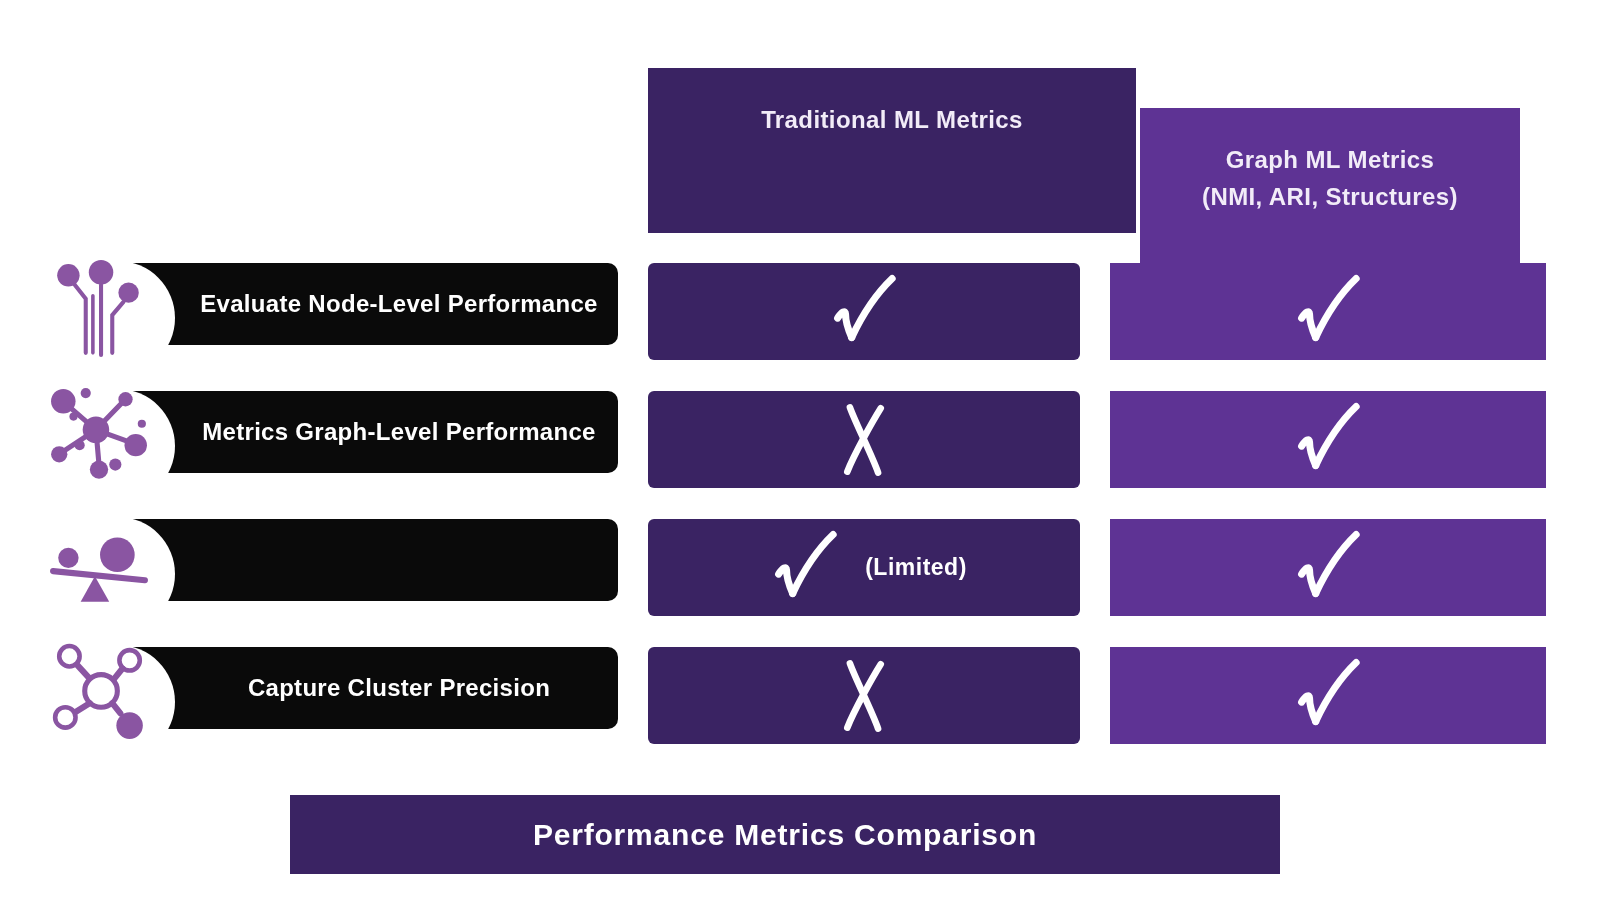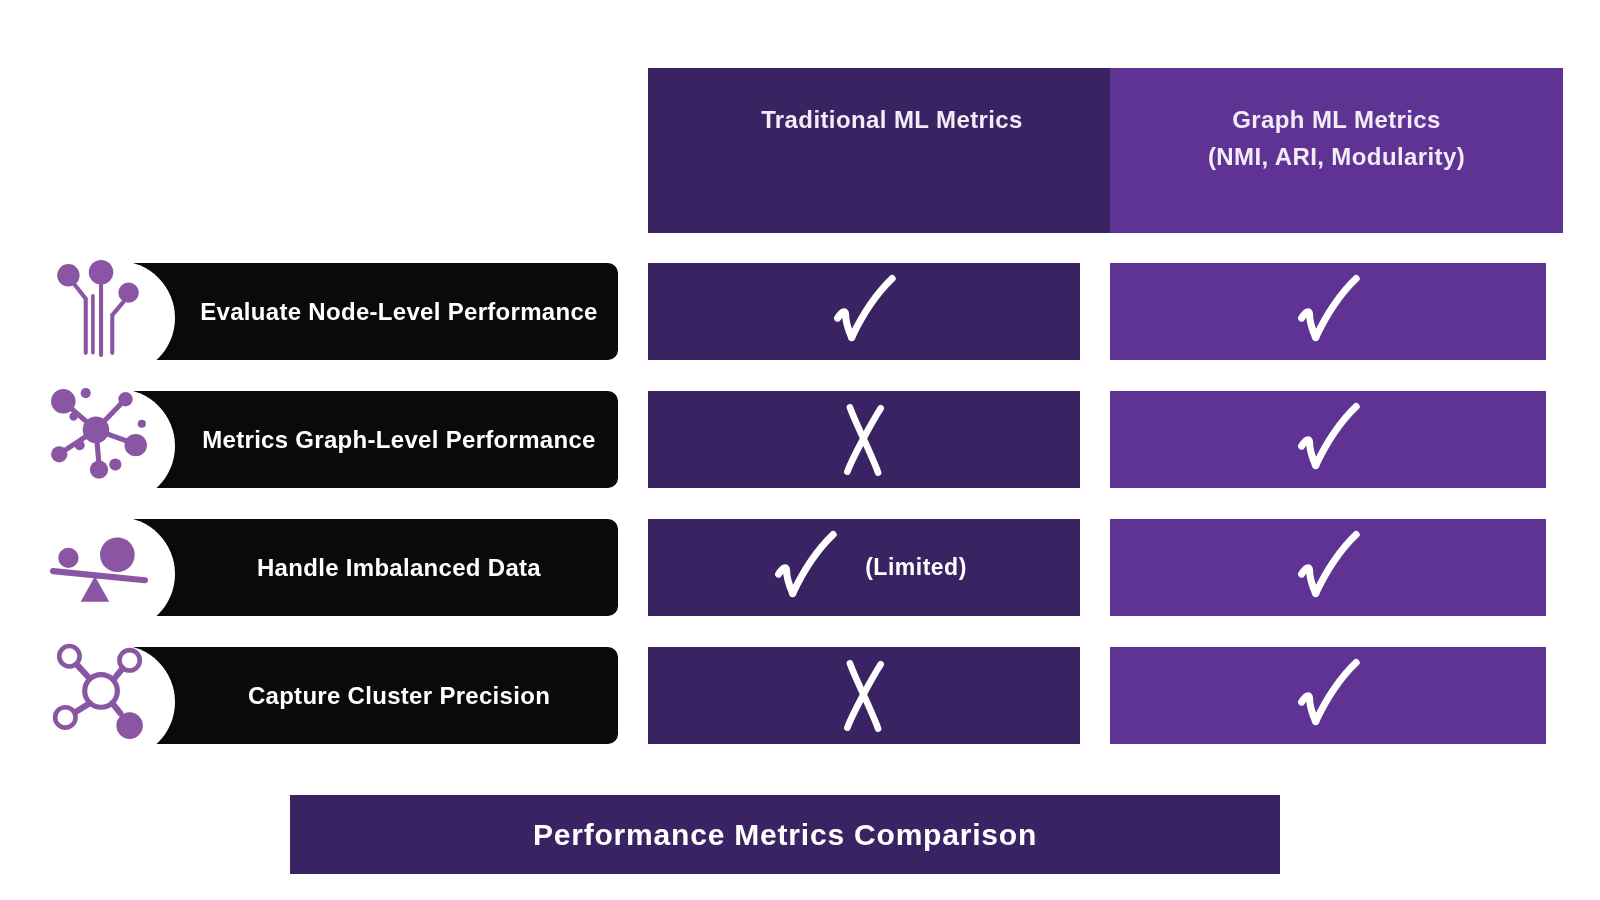--- a/index.html
+++ b/index.html
@@ -11,45 +11,45 @@
   
   .col-header {
     position:absolute; top:68px; height:165px; box-sizing:border-box;
     color:#f2ecf8; text-align:center; padding-top:33px;
   }
   .col-header .h-title, .col-header .h-sub {
     font-size:24px; font-weight:bold; letter-spacing:0.4px; line-height:37px;
   }
   .col-header .h-sub {margin:0 auto; max-width:420px;}
   .hdr-trad {left:648px; width:488px; background:#3a2363;}
-  .hdr-graph {left:1110px; width:453px; background:#5e3394;}
+  .hdr-graph {left:1140px; width:380px; background:#5e3394;margin-top:40px;}
 
   
   .row-bar {
-    position:absolute; left:100px; width:518px; height:97px;
+    position:absolute; left:100px; width:518px; height:82px;
     background:#0a0a0a; border-radius:10px;
   }
   .row-circle {
     position:absolute; left:-39px; top:-2px; width:114px; height:114px;
     border-radius:50%; background:#ffffff;
   }
   .row-icon {position:absolute; left:-52px; top:-4px; width:102px; height:102px;}
   .row-label {
     position:absolute; left:88px; right:8px; top:0; height:100%;
     display:flex; align-items:center; justify-content:center;
     color:#ffffff; font-size:24px; font-weight:bold; letter-spacing:0.3px;
     text-align:center;
   }
 
   
   .cell {
     position:absolute; height:97px; display:flex; align-items:center;
     justify-content:center; gap:16px;
   }
-  .cell-trad {left:648px; width:432px; background:#3a2363;}
+  .cell-trad {left:648px; width:432px; background:#3a2363;border-radius:6px;}
   .cell-graph {left:1110px; width:436px; background:#5e3394;}
 
   .top-263 {top:263px;} .top-391 {top:391px;} .top-519 {top:519px;} .top-647 {top:647px;}
 
   .mark {width:88px; height:88px; flex:0 0 auto;}
   .mark svg {display:none; width:100%; height:100%;}
   .mark.mark-check svg.check-svg {display:block;}
   .mark.mark-x svg.x-svg {display:block;}
 
   .note {color:#ffffff; font-size:23px; font-weight:bold; letter-spacing:0.5px;}
@@ -65,21 +65,21 @@
 </head>
 <body>
 
 <div class="canvas">
 
   <div class="col-header hdr-trad">
     <div class="h-title">Traditional ML Metrics</div>
   </div>
   <div class="col-header hdr-graph">
     <div class="h-title">Graph ML Metrics</div>
-    <div class="h-sub">(NMI, ARI, Modularity)</div>
+    <div class="h-sub">(NMI, ARI, Structures)</div>
   </div>
 
   <div class="row-bar top-263">
     <div class="row-circle"></div>
     <svg class="row-icon" viewBox="0 0 100 100">
       <g stroke="#8a55a2" fill="none" stroke-linecap="round">
         <path d="M26 25 L37 39 L37 92" stroke-width="4"></path>
         <path d="M52 25 L52 94" stroke-width="4"></path>
         <path d="M44 36 L44 92" stroke-width="3.5"></path>
         <path d="M74 42 L63 55 L63 92" stroke-width="4"></path>
@@ -169,21 +169,20 @@
   </div>
 
   <div class="row-bar top-519">
     <div class="row-circle"></div>
     <svg class="row-icon" viewBox="0 0 100 100">
       <path d="M5 55 L95 64" stroke="#8a55a2" stroke-width="6" stroke-linecap="round" fill="none"></path>
       <circle cx="20" cy="42" r="10" fill="#8a55a2"></circle>
       <circle cx="68" cy="39" r="17" fill="#8a55a2"></circle>
       <polygon points="46,60 32,85 60,85" fill="#8a55a2"></polygon>
     </svg>
-    <div class="row-label">Handle Imbalanced Data</div>
   </div>
   <div class="cell cell-trad top-519">
     <div class="mark mark-check">
       <svg class="check-svg" viewBox="0 0 100 100">
           <g stroke="#ffffff" fill="none" stroke-width="8" stroke-linecap="round">
             <path d="M20 57 C25 49 29 48 29 52 C29 58 32 70 36 79"></path>
             <path d="M36 79 C44 62 60 33 82 12"></path>
           </g>
         </svg>
 

